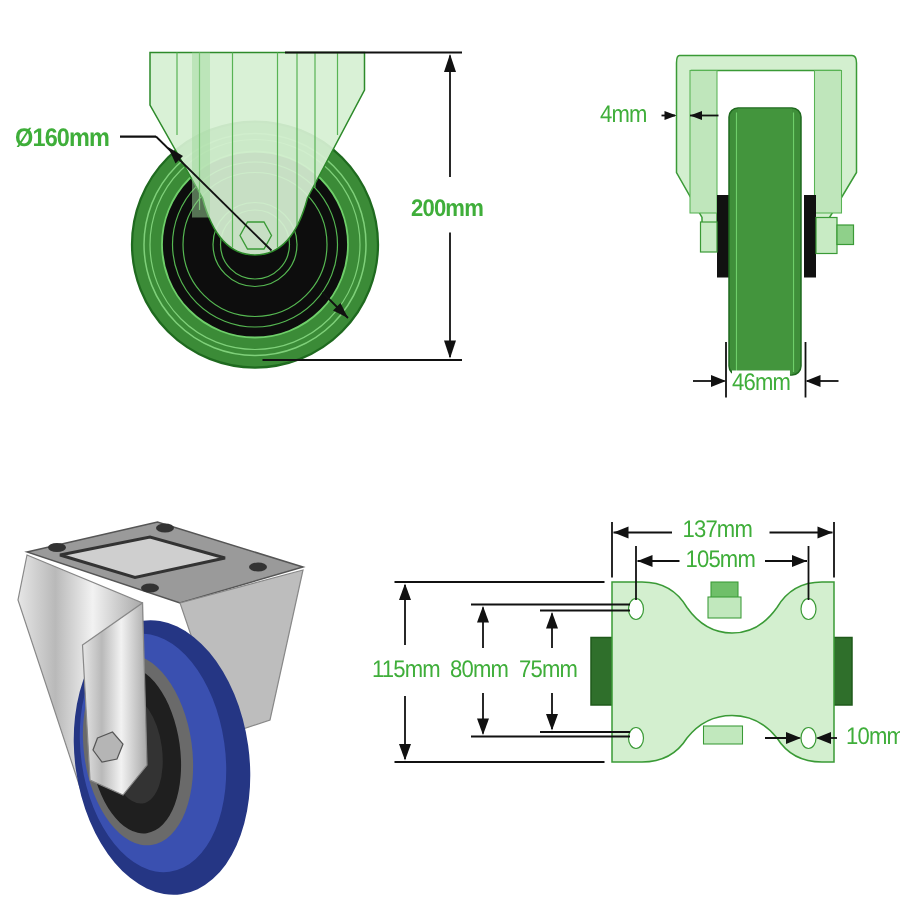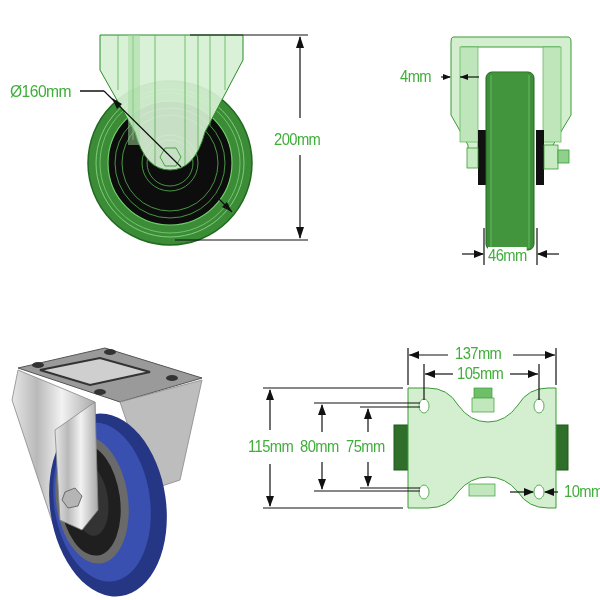--- a/index.html
+++ b/index.html
@@ -8,21 +8,21 @@
   .view { position:absolute; }
   svg { position:absolute; left:0; top:0; overflow:visible; }
   .lbl { position:absolute; font-family:"Liberation Sans", sans-serif;
          font-size:16px; color:#3fae3a; letter-spacing:-0.6px;
          transform:scaleX(0.92); transform-origin:left top; white-space:nowrap;
          background:#ffffff; line-height:18px; }
 </style>
 </head>
 <body>
 
-<div class="view" style="left:0;top:0;width:340px;height:260px;">
+<div class="view" style="left:0;top:0;width:340px;height:260px;font-weight:bold;">
   <svg width="340" height="260">
 
     <circle cx="170" cy="163" r="82" fill="#3b8b37" stroke="#1f6a1f" stroke-width="1.5"></circle>
     <circle cx="170" cy="163" r="74" fill="none" stroke="#7fd07a" stroke-width="1"></circle>
     <circle cx="170" cy="163" r="70" fill="none" stroke="#7fd07a" stroke-width="0.8"></circle>
     <circle cx="170" cy="163" r="62" fill="#0d0d0d" stroke="#6fcf6a" stroke-width="1.2"></circle>
     <circle cx="170" cy="163" r="55" fill="none" stroke="#56b852" stroke-width="0.8"></circle>
     <circle cx="170" cy="163" r="48" fill="none" stroke="#56b852" stroke-width="0.8"></circle>
     <circle cx="170" cy="163" r="28" fill="none" stroke="#56b852" stroke-width="0.8"></circle>
     <circle cx="170" cy="163" r="23" fill="none" stroke="#56b852" stroke-width="0.8"></circle>

